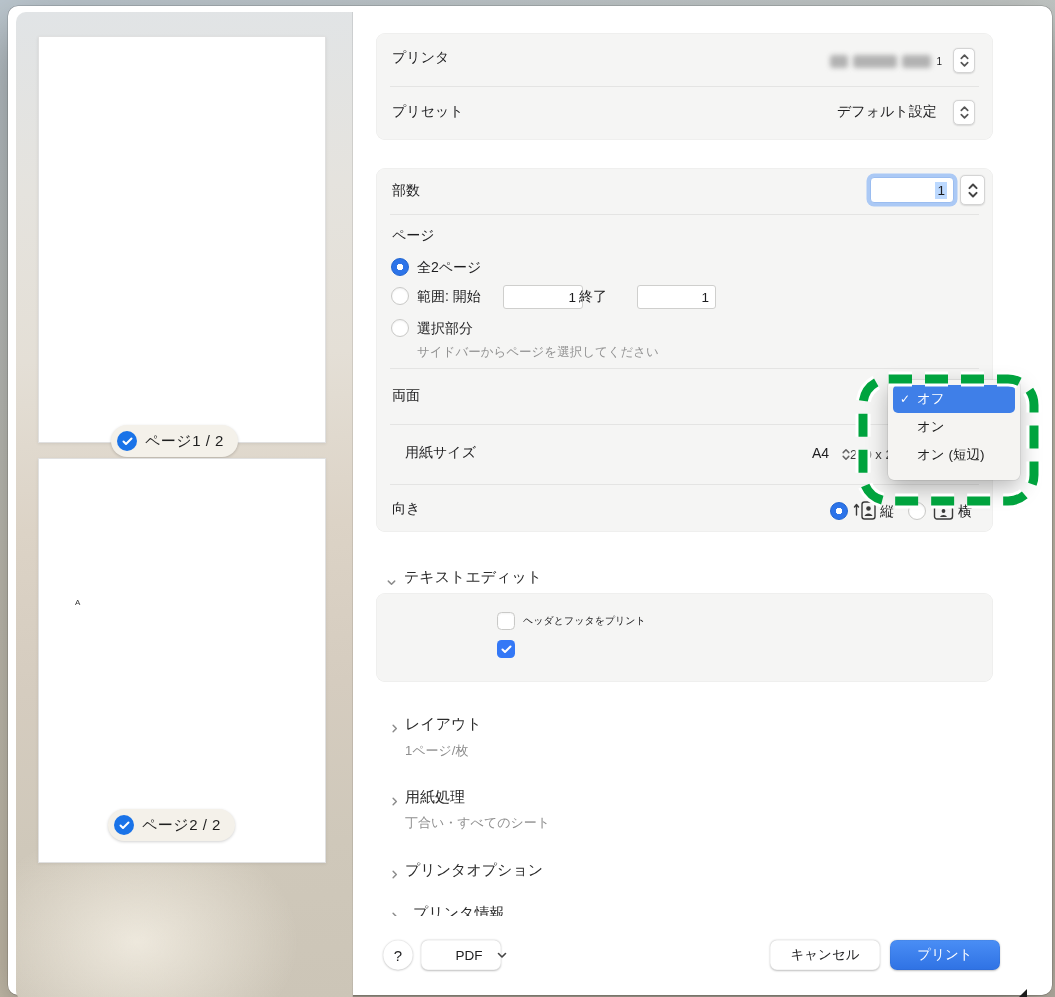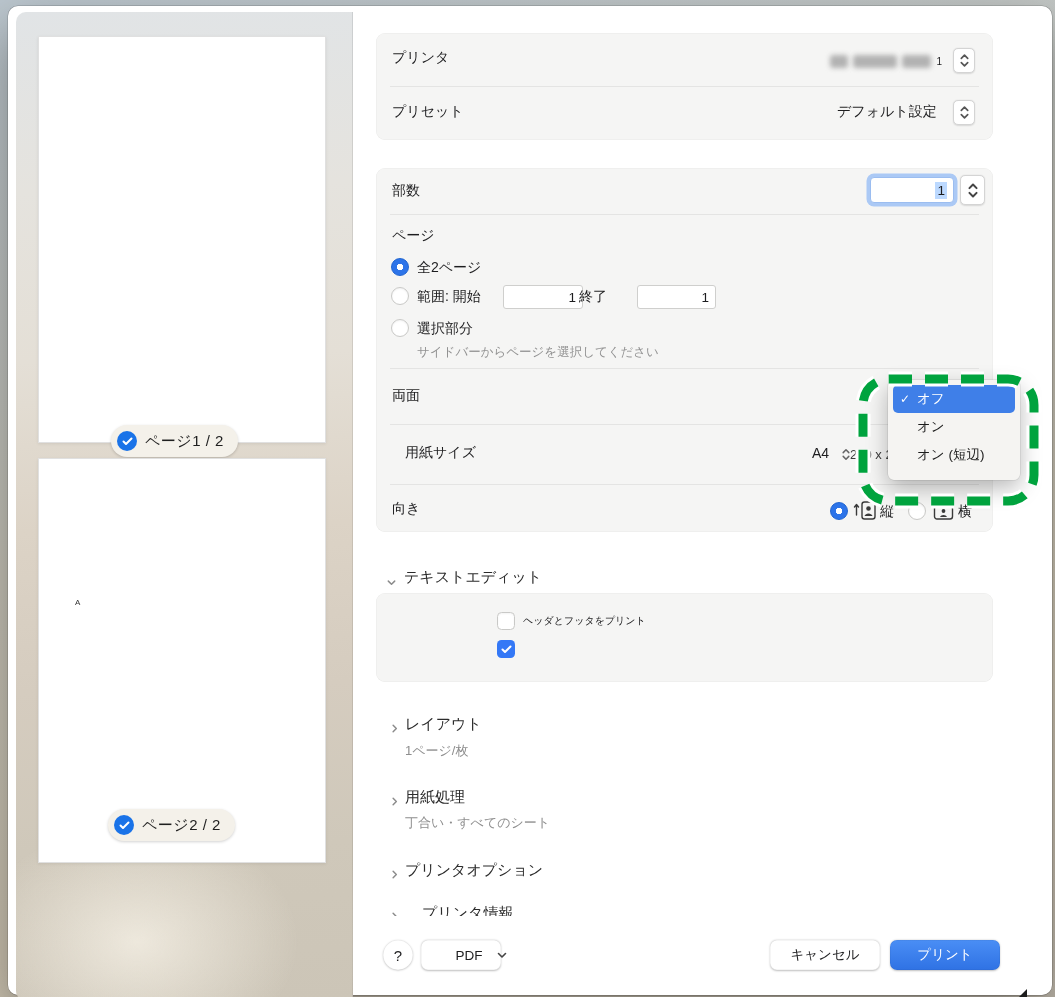--- a/index.html
+++ b/index.html
@@ -251,21 +251,21 @@
       </svg>
   </span>
   <span class="sec-title" style="left:397px; top:855px;">プリンタオプション</span>
 
   <div style="position:absolute; left:373px; top:898px; width:320px; height:12px; overflow:hidden;">
     <span class="sec-chevron" style="left:8px; top:4px;">
       <svg width="11" height="11" viewBox="0 0 12 12">
           <path d="M4.5 2.5 L8 6 L4.5 9.5" stroke="#8b8b8b" stroke-width="1.6" fill="none" stroke-linecap="round" stroke-linejoin="round"></path>
         </svg>
     </span>
-    <span class="sec-title" style="left:41px; top:0;">プリンタ情報</span>
+    <span class="sec-title" style="left:32px; top:0;">プリンタ情報</span>
   </div>
 
   <div class="btn help-btn" style="left:375px; top:934px;">
     <span>?</span>
   </div>
   <div class="btn" style="left:413px; top:934px; width:80px; gap:7px;">
     <span style="font-weight:500;margin-left:40px;">PDF</span>
     <span style="width:1px; height:16px; background:#dcdcdc;"></span>
     <span style="display:flex;">
       <svg width="10" height="7" viewBox="0 0 10 7">

